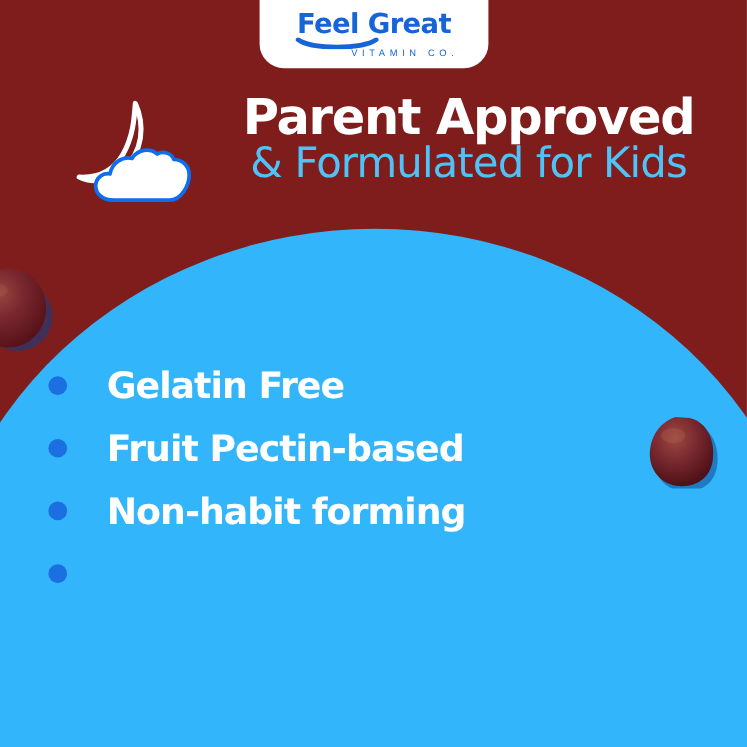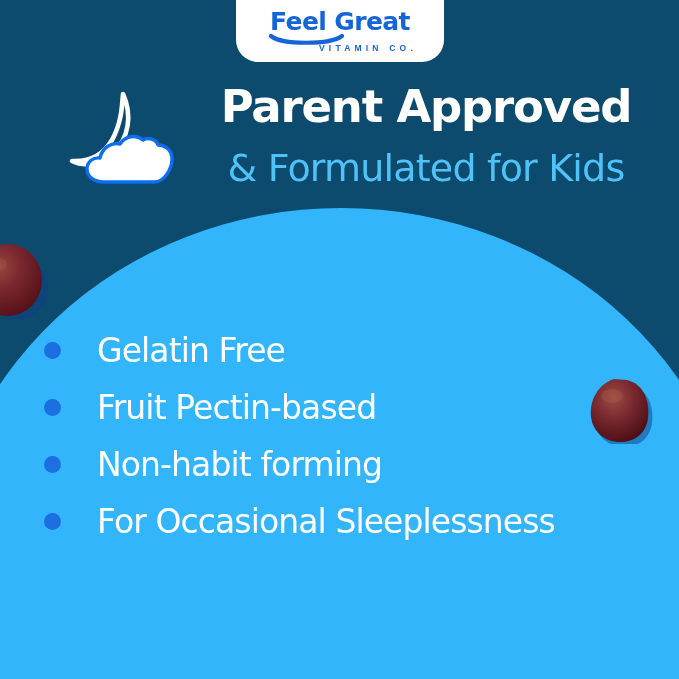--- a/index.html
+++ b/index.html
@@ -7,21 +7,21 @@
     padding: 0;
     background: #ffffff;
   }
   * { box-sizing: border-box; }
 
   #graphic {
     position: relative;
     width: 679px;
     height: 679px;
     overflow: hidden;
-    background: #0c4a6e;
+    background: #7f1d1d;
     font-family: "Liberation Sans", sans-serif;
     -webkit-font-smoothing: antialiased;
   }
 
   
   .light-blob {
     position: absolute;
     left: -62px;
     top: 208px;
     width: 806px;
@@ -58,21 +58,21 @@
   .logo-swoosh {
     position: relative;
     width: 100%;
     height: 9px;
     margin-top: 1px;
   }
   .logo-swoosh svg { position: absolute; left: 32px; top: -1px; }
   .logo-sub {
     font-family: "Liberation Sans", sans-serif;
     font-size: 8.5px;
-    font-weight: bold;
+    font-weight: normal;
     color: #1565d8;
     letter-spacing: 4.2px;
     padding-left: 4px;
     margin-top: -1px;
     margin-left: 52px;
   }
 
   
   .moon-cloud {
     position: absolute;
@@ -101,21 +101,21 @@
     letter-spacing: -1.2px;
     white-space: nowrap;
   }
   .title-sub {
     font-family: "DejaVu Sans", sans-serif;
     font-weight: normal;
     font-size: 38px;
     line-height: 1.05;
     color: #4fc3f7;
     letter-spacing: -0.8px;
-    margin-top: 20px;
+    margin-top: 0;
     white-space: nowrap;
   }
 
   
   .bullets {
     position: absolute;
     left: 44px;
     top: 322px;
     z-index: 5;
     width: 620px;
@@ -128,21 +128,21 @@
   .bullet-dot {
     width: 17px;
     height: 17px;
     border-radius: 50%;
     background: #1b6fe0;
     flex: 0 0 auto;
     margin-right: 36px;
   }
   .bullet-text {
     font-family: "DejaVu Sans", sans-serif;
-    font-weight: normal;
+    font-weight: bold;
     font-size: 33px;
     line-height: 1;
     color: #ffffff;
     letter-spacing: -0.9px;
     white-space: nowrap;
   }
 
   
   .gummy {
     position: absolute;
@@ -226,18 +226,17 @@
       <span class="bullet-text">Fruit Pectin-based</span>
     </div>
 
     <div class="bullet-row">
       <span class="bullet-dot"></span>
       <span class="bullet-text">Non-habit forming</span>
     </div>
 
     <div class="bullet-row">
       <span class="bullet-dot"></span>
-      <span class="bullet-text">For Occasional Sleeplessness</span>
     </div>
 
   </div>
 
 </div>
 
 </body></html>

